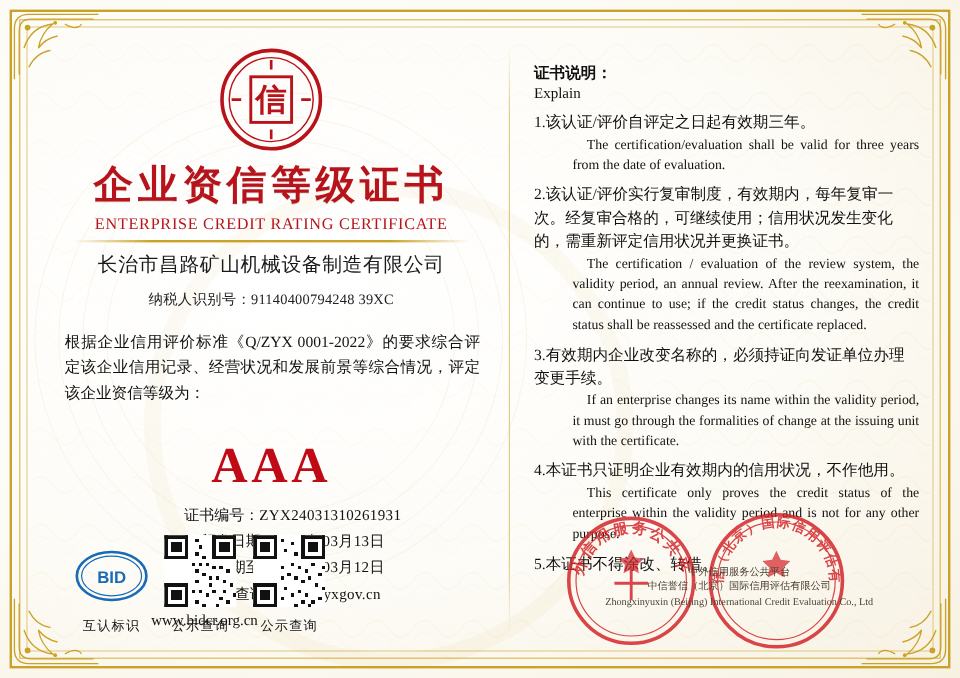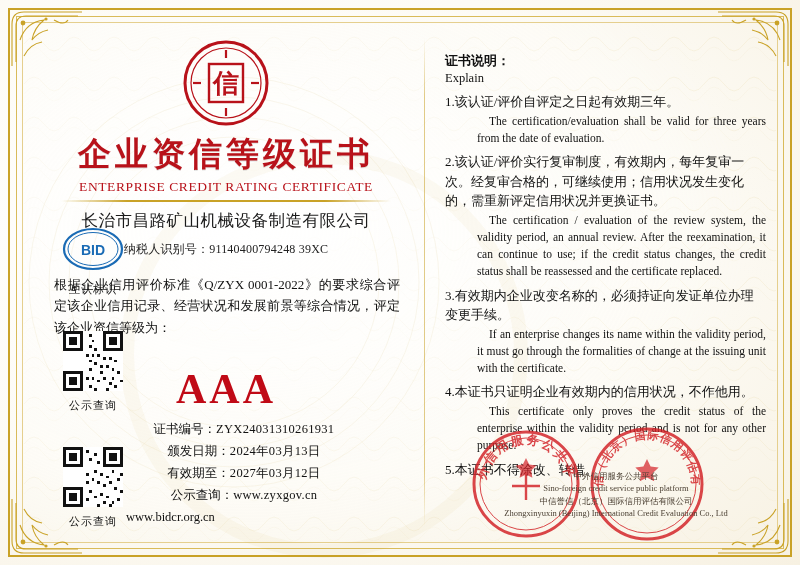--- a/index.html
+++ b/index.html
@@ -158,23 +158,21 @@
     text-align: left;
     color: #111;
   }
 
   
   .badges {
     position: absolute;
     left: 26px;
     bottom: 6px;
     display: flex;
-    gap: 34px;
     align-items: flex-end;
-    flex-direction: column;
   }
   .badge {
     width: 74px;
     text-align: center;
   }
   .badge .cap {
     font-size: 11px;
     color: #111;
     margin-top: 3px;
     letter-spacing: 1px;
@@ -544,18 +542,17 @@
     <circle cx="59" cy="59" r="55" fill="none" stroke="#d21f24" stroke-width="3"></circle>
     <circle cx="59" cy="59" r="49" fill="none" stroke="#d21f24" stroke-width="1"></circle>
     <text font-family="Liberation Serif, serif" font-size="11" fill="#d21f24" font-weight="bold" letter-spacing="1.2">
       <textPath href="#arcR" startOffset="50%" text-anchor="middle">中信誉信（北京）国际信用评估有限公司</textPath>
     </text>
     <path d="M59,34 l3.6,7.4 8.1,1.1 -5.9,5.6 1.4,8.1 -7.2,-3.8 -7.2,3.8 1.4,-8.1 -5.9,-5.6 8.1,-1.1 z" fill="#d21f24" opacity=".85"></path>
   </svg>
 
   <div class="stamp-text-overlay">
     <div>中外信用服务公共平台</div>
-    <div>Sino-foreign credit service public platform</div>
     <div>中信誉信（北京）国际信用评估有限公司</div>
     <div>Zhongxinyuxin (Beijing) International Credit Evaluation Co., Ltd</div>
   </div>
 
 </div>
 
 </body></html>

